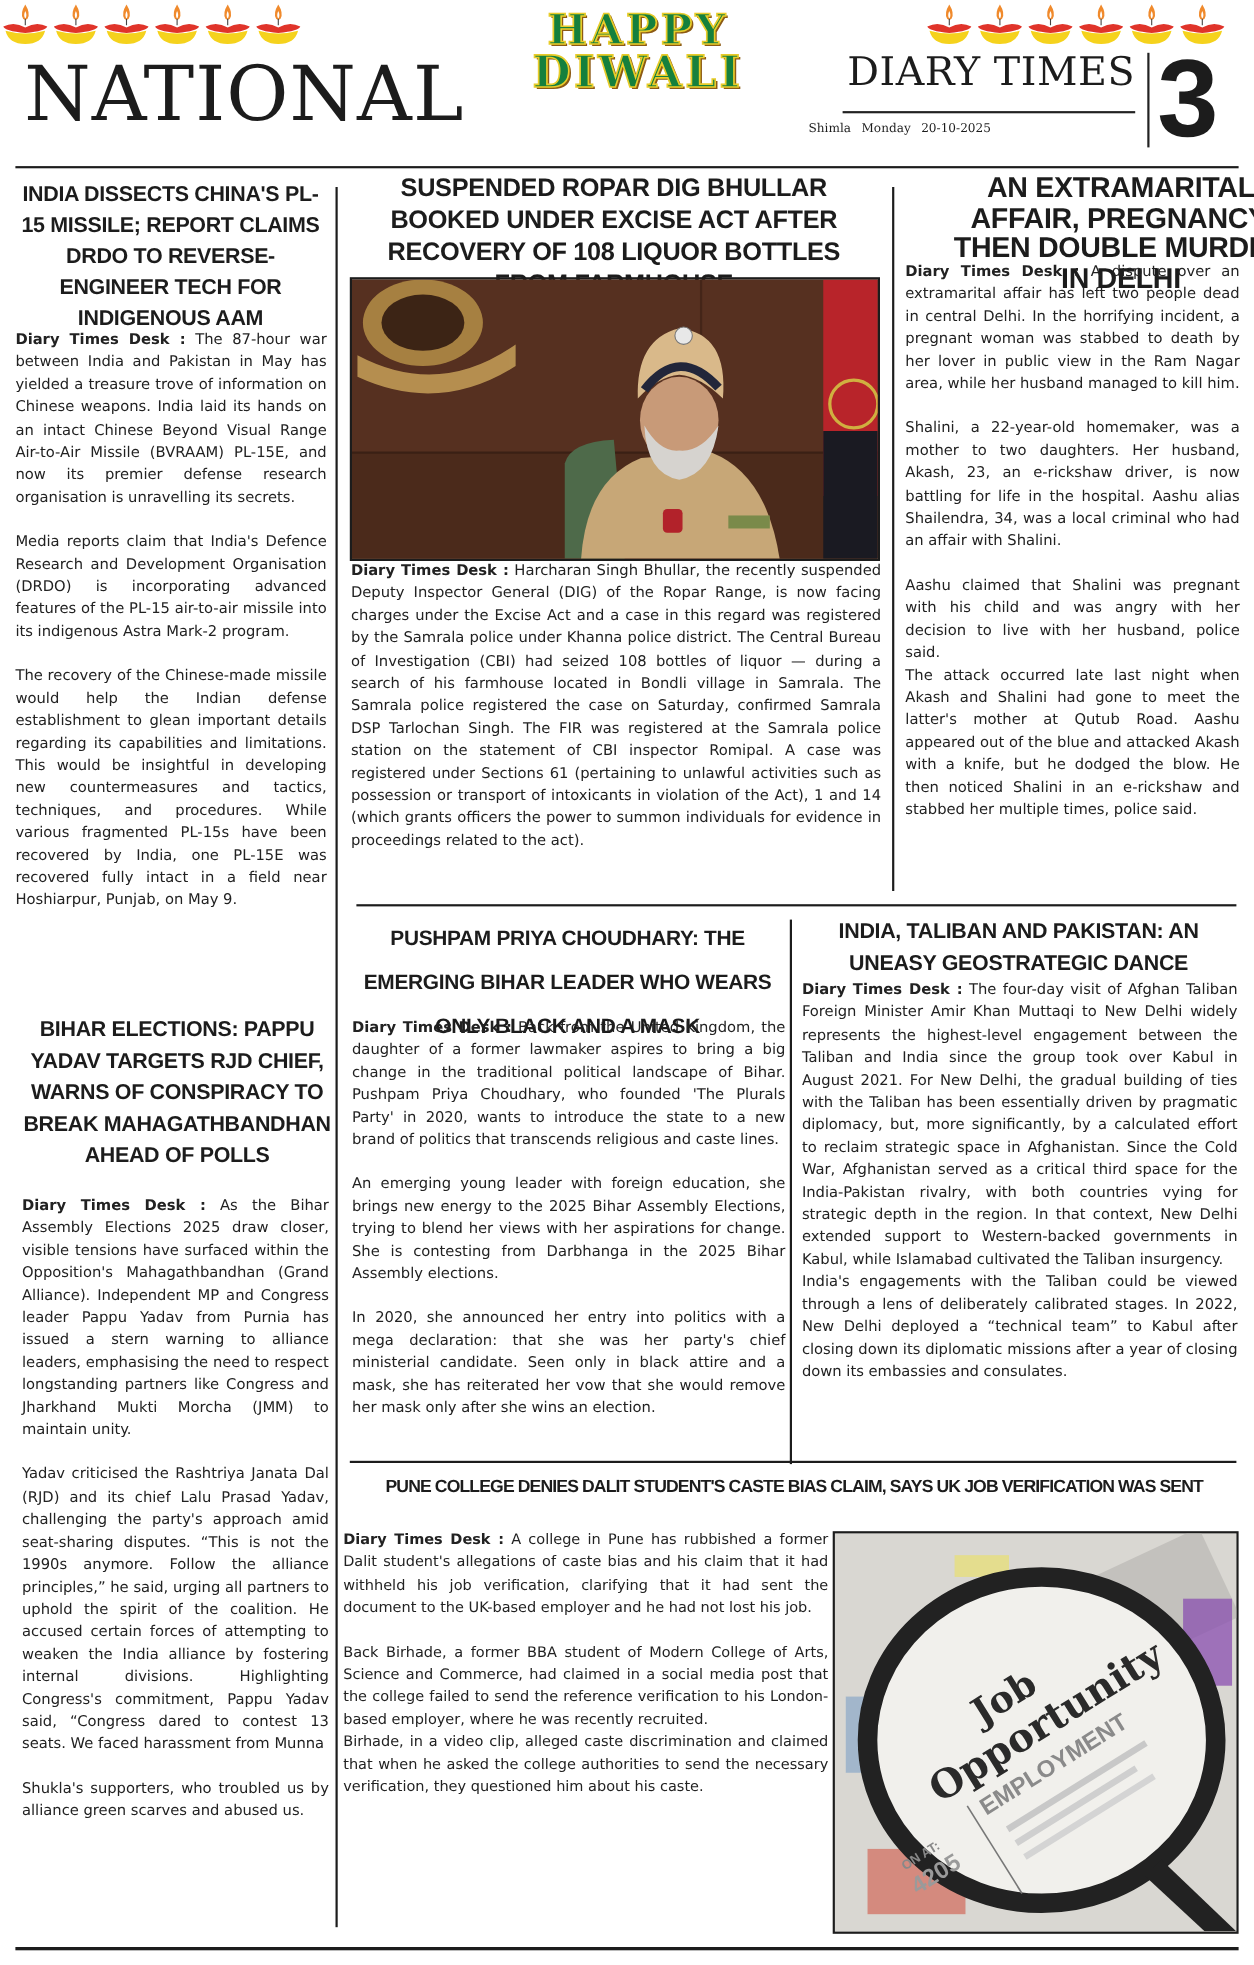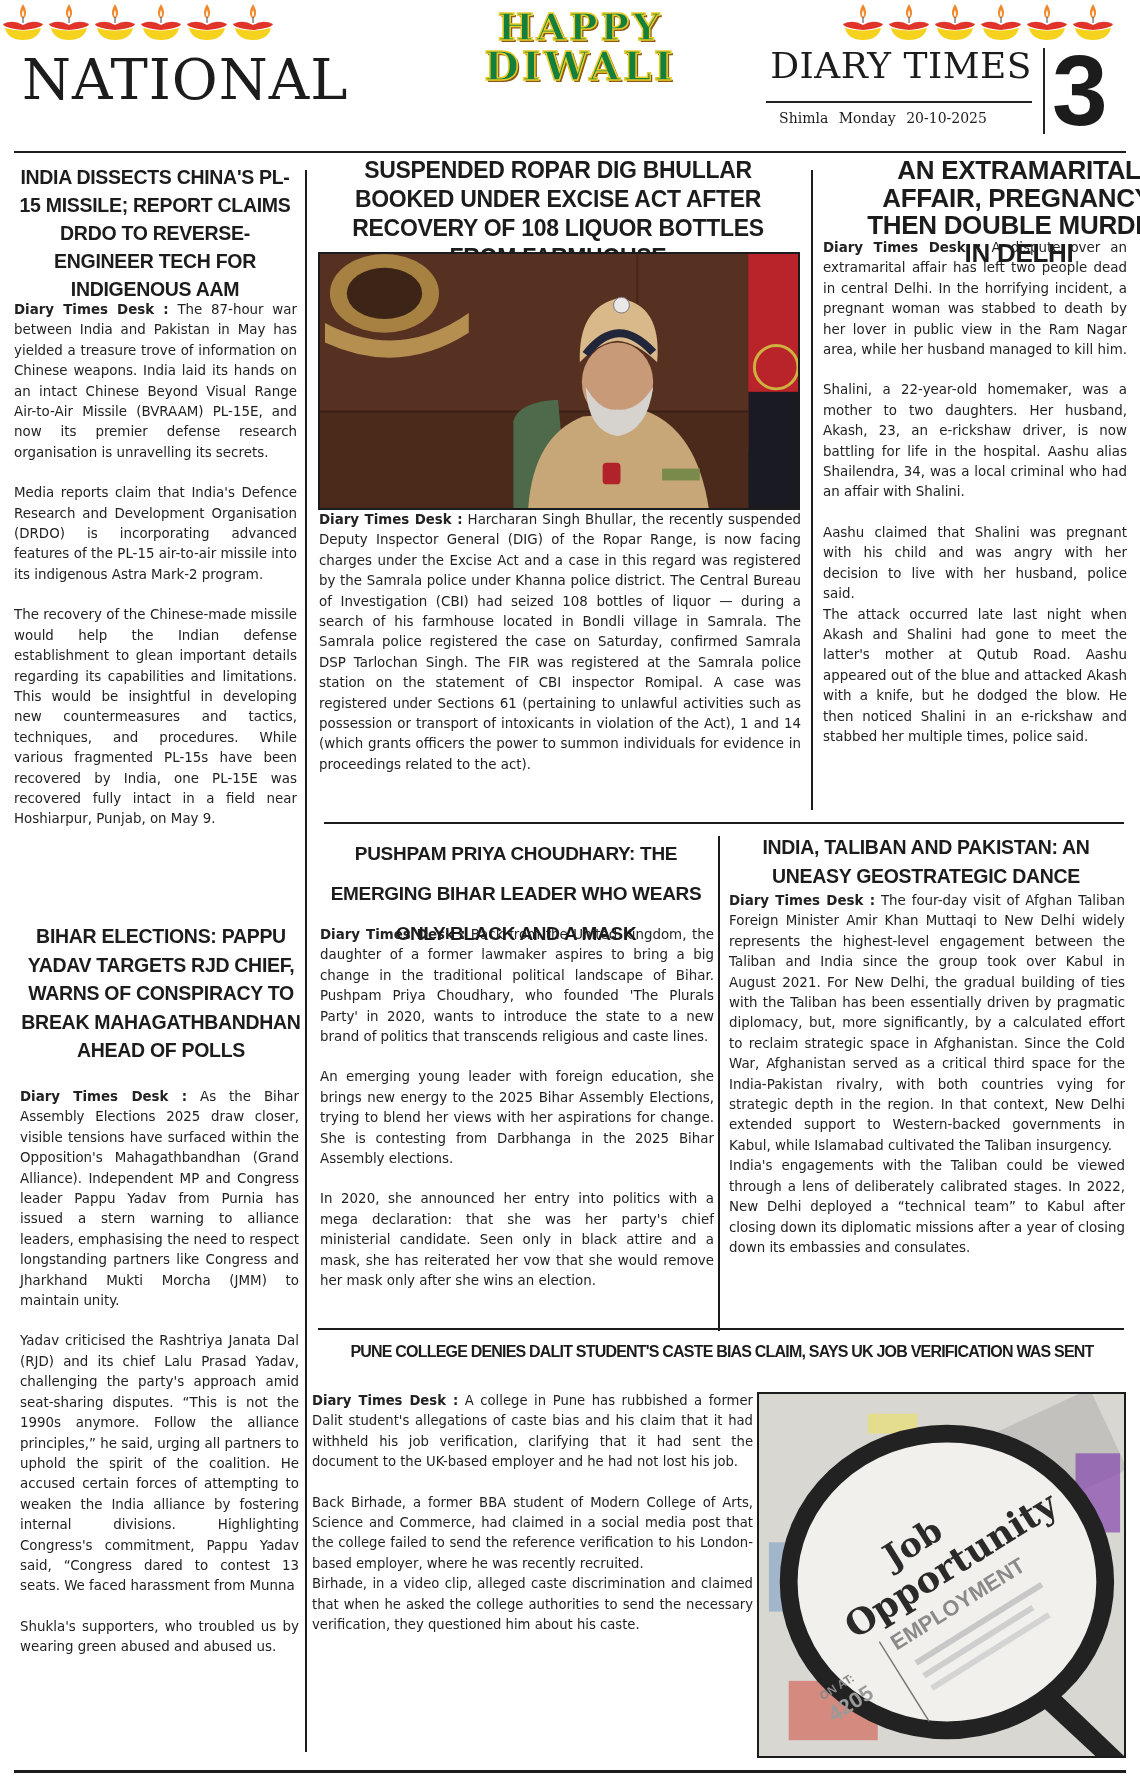--- a/index.html
+++ b/index.html
@@ -6,31 +6,31 @@
   html, body { background: #ffffff; }
   body { width: 1140px; height: 1786px; position: relative; overflow: hidden;
          font-family: "DejaVu Sans", sans-serif; color: #1c1c1c; }
 
   .abs { position: absolute; }
 
   
   .diya-row { position: absolute; top: 2px; display: flex; gap: 4px; }
   .diya { width: 42px; height: 40px; }
   .section-title { left: 22px; top: 52px; font-family: "DejaVu Serif", serif;
-    font-size: 56px; letter-spacing: 1px; color: #1c1c1c; line-height: 1; font-weight: 400; }
+    font-size: 69px; letter-spacing: 1px; color: #1c1c1c; line-height: 1; font-weight: 400; }
   .diwali-logo { left: 482px; top: 8px; width: 196px; text-align: center;
     font-family: "DejaVu Serif", serif; font-weight: bold; color: #15803d; line-height: 1.0;
     -webkit-text-stroke: 1.5px #e8cc2a; text-shadow: 2px 2px 0 #8c5a14; }
   .diwali-logo .l1 { font-size: 38px; letter-spacing: 3px; display:block; }
   .diwali-logo .l2 { font-size: 40px; letter-spacing: 3px; display:block; }
   .brand { left: 770px; top: 48px; width: 262px; text-align: right;
     font-family: "DejaVu Serif", serif; font-size: 36px; line-height: 1; font-weight: 300; letter-spacing: 0.5px; }
   .brand-rule { left: 766px; top: 101px; width: 266px; height: 2px; background: #222; }
-  .dateline { left: 735px; top: 110px; width: 296px; text-align: center;
-    font-family: "DejaVu Serif", serif; font-size: 14px; word-spacing: 6px; }
+  .dateline { left: 735px; top: 110px; width: 296px; text-align: left;
+    font-family: "DejaVu Serif", serif; font-size: 11px; word-spacing: 6px; }
   .page-sep { left: 1043px; top: 48px; width: 2px; height: 86px; background: #222; }
   .page-num { left: 1052px; top: 40px; font-family: "Liberation Sans", sans-serif; font-weight: bold;
     font-size: 100px; line-height: 1; color: #1c1c1c; }
 
   .rule { position: absolute; background: #1c1c1c; }
 
   
   .headline { font-family: "Liberation Sans", sans-serif; font-weight: bold; text-align: center;
     color: #1c1c1c; text-transform: uppercase; line-height: 1.36; letter-spacing: -0.3px; }
   .body { font-family: "DejaVu Sans", sans-serif; font-size: 13.4px; line-height: 20.4px;
@@ -161,21 +161,21 @@
     <p class="gap">Media reports claim that India's Defence Research and Development Organisation (DRDO) is incorporating advanced features of the PL-15 air-to-air missile into its indigenous Astra Mark-2 program.</p>
     <p class="gap">The recovery of the Chinese-made missile would help the Indian defense establishment to glean important details regarding its capabilities and limitations. This would be insightful in developing new countermeasures and tactics, techniques, and procedures. While various fragmented PL-15s have been recovered by India, one PL-15E was recovered fully intact in a field near Hoshiarpur, Punjab, on May 9.</p>
   </div>
 </article>
 
 <article>
   <h2 class="abs headline" style="left:20px; top:922px; width:282px; font-size:19.5px; line-height:28.6px;">BIHAR ELECTIONS: PAPPU YADAV TARGETS RJD CHIEF, WARNS OF CONSPIRACY TO BREAK MAHAGATHBANDHAN AHEAD OF POLLS</h2>
   <div class="abs body" style="left:20px; top:1087px; width:279px;">
     <p><span class="desk">Diary Times Desk :</span> <span>As the Bihar Assembly Elections 2025 draw closer, visible tensions have surfaced within the Opposition's Mahagathbandhan (Grand Alliance). Independent MP and Congress leader Pappu Yadav from Purnia has issued a stern warning to alliance leaders, emphasising the need to respect longstanding partners like Congress and Jharkhand Mukti Morcha (JMM) to maintain unity.</span></p>
     <p class="gap">Yadav criticised the Rashtriya Janata Dal (RJD) and its chief Lalu Prasad Yadav, challenging the party's approach amid seat-sharing disputes. “This is not the 1990s anymore. Follow the alliance principles,” he said, urging all partners to uphold the spirit of the coalition. He accused certain forces of attempting to weaken the India alliance by fostering internal divisions. Highlighting Congress's commitment, Pappu Yadav said, “Congress dared to contest 13 seats. We faced harassment from Munna</p>
-    <p class="gap">Shukla's supporters, who troubled us by wearing green abused and abused us.</p>
+    <p class="gap">Shukla's supporters, who troubled us by alliance green scarves and abused us.</p>
   </div>
 </article>
 
 <div class="vline" style="left:305px; top:170px; height:1582px;"></div>
 
 <article>
   <h2 class="abs headline" style="left:318px; top:156px; width:480px; font-size:23px; line-height:29px;">SUSPENDED ROPAR DIG BHULLAR BOOKED UNDER EXCISE ACT AFTER RECOVERY OF 108 LIQUOR BOTTLES FROM FARMHOUSE</h2>
   <div class="photo-dig" style="left:318px; top:252px; width:482px; height:258px;" title="DIG Harcharan Singh Bhullar in police uniform and turban">
     <svg width="100%" height="100%" viewBox="0 0 482 258" preserveAspectRatio="none">
 

